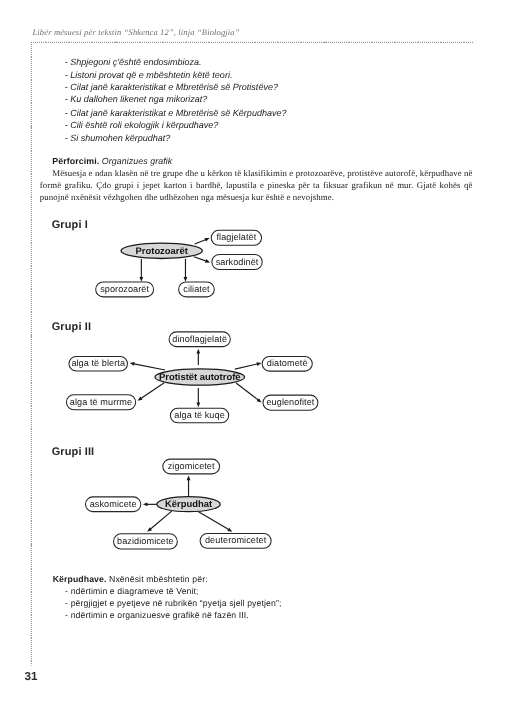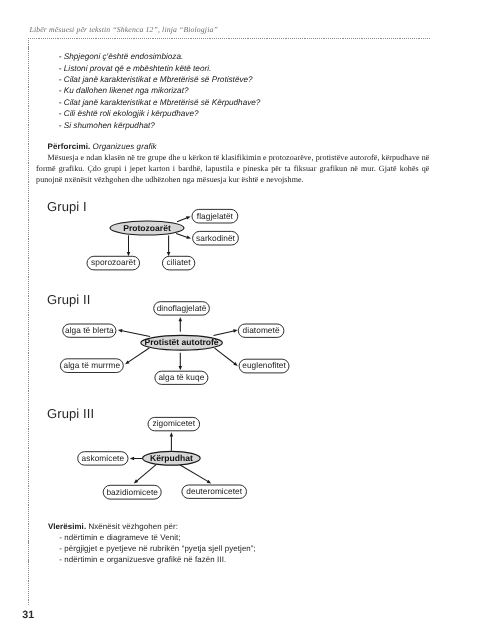--- a/index.html
+++ b/index.html
@@ -8,21 +8,21 @@
   .hdr{position:absolute;left:29.5px;top:24.5px;font-family:"Liberation Serif",serif;font-style:italic;font-size:7.7px;color:#6a6a6a;letter-spacing:.15px;white-space:nowrap;}
   .frame{position:absolute;left:27.5px;top:38px;width:403px;height:567px;}
   .frame .ft{position:absolute;left:0;top:0;width:403px;height:1px;background:repeating-linear-gradient(to right,#8a8a8a 0 1px,transparent 1px 1.9px);}
   .frame .fl{position:absolute;left:0;top:0;width:1px;height:567px;background:repeating-linear-gradient(to bottom,#8a8a8a 0 1px,transparent 1px 1.9px);}
   .pageno{position:absolute;left:22.3px;top:609px;font-family:"Liberation Sans",sans-serif;font-weight:bold;font-size:10.6px;color:#2a2a2a;}
   .qlist{position:absolute;left:58.8px;top:51.2px;font-size:8.2px;font-style:italic;}
   .qitem{height:11.4px;line-height:11.4px;white-space:nowrap;}
   .assess{position:absolute;left:47.9px;top:521px;font-size:7.9px;letter-spacing:.1px;}
   .assess-head{height:11.1px;line-height:11.1px;white-space:nowrap;}
   .assess-item{height:11.1px;line-height:11.1px;white-space:nowrap;padding-left:11.3px;}
-  .gtitle{position:absolute;font-size:13px;font-weight:normal;color:#262626;letter-spacing:.1px;}
+  .gtitle{position:absolute;font-size:10px;font-weight:bold;color:#262626;letter-spacing:.1px;}
   .diagram{position:absolute;left:0;top:0;}
   .node{fill:#ffffff;stroke:#262626;stroke-width:.95;}
   .center{fill:#d7d7d7;stroke:#1a1a1a;stroke-width:1.15;}
   .ntext{font-family:"Liberation Sans",sans-serif;font-size:8.3px;fill:#1a1a1a;text-anchor:middle;dominant-baseline:middle;letter-spacing:.06px;}
   .ctext{font-family:"Liberation Sans",sans-serif;font-size:8.55px;font-weight:bold;fill:#111;text-anchor:middle;dominant-baseline:middle;}
   .lnk{stroke:#1a1a1a;stroke-width:1.05;fill:none;}
   .arrowhead{fill:#1a1a1a;}
   .para{position:absolute;left:36.1px;top:140.5px;width:393.4px;font-size:8px;line-height:11.1px;text-align:justify;letter-spacing:0.08px;}
   .para-head{text-indent:11.5px;}
   .para-body{text-indent:11.5px;font-family:Liberation Serif, serif;}
@@ -53,21 +53,21 @@
   <div class="para">
     <div class="para-head"><b>Përforcimi.</b> <i>Organizues grafik</i></div>
     <div class="para-body">Mësuesja e ndan klasën në tre grupe dhe u kërkon të klasifikimin e protozoarëve, protistëve autorofë, kërpudhave në formë grafiku. Çdo grupi i jepet karton i bardhë, lapustila e pineska për ta fiksuar grafikun në mur. Gjatë kohës që punojnë nxënësit vëzhgohen dhe udhëzohen nga mësuesja kur është e nevojshme.</div>
   </div>
 
   <div class="gtitle" style="left:47.0px;top:199.2px">Grupi I</div>
   <div class="gtitle" style="left:47.0px;top:291.8px">Grupi II</div>
   <div class="gtitle" style="left:47.0px;top:405.8px">Grupi III</div>
 
   <div class="assess">
-    <div class="assess-head"><b>Vlerësimi.</b> <span>Nxënësit vëzhgohen për:</span></div>
+    <div class="assess-head"><b>Kërpudhave.</b> <span>Nxënësit mbështetin për:</span></div>
     <div class="assess-item">- ndërtimin e diagrameve të Venit;</div>
     <div class="assess-item">- përgjigjet e pyetjeve në rubrikën “pyetja sjell pyetjen”;</div>
     <div class="assess-item">- ndërtimin e organizuesve grafikë në fazën III.</div>
   </div>
 
   <svg class="diagram" width="477" height="640">
     <defs></defs>
     <g id="g1">
         <line x1="177" y1="221.8" x2="187.90469269154394" y2="217.47019554894578" class="lnk"></line>
         <path d="M190.6,216.4 L187.24931751182555,219.6133202242293 L185.95770219413237,216.3603631278168 Z" class="arrowhead"></path>

